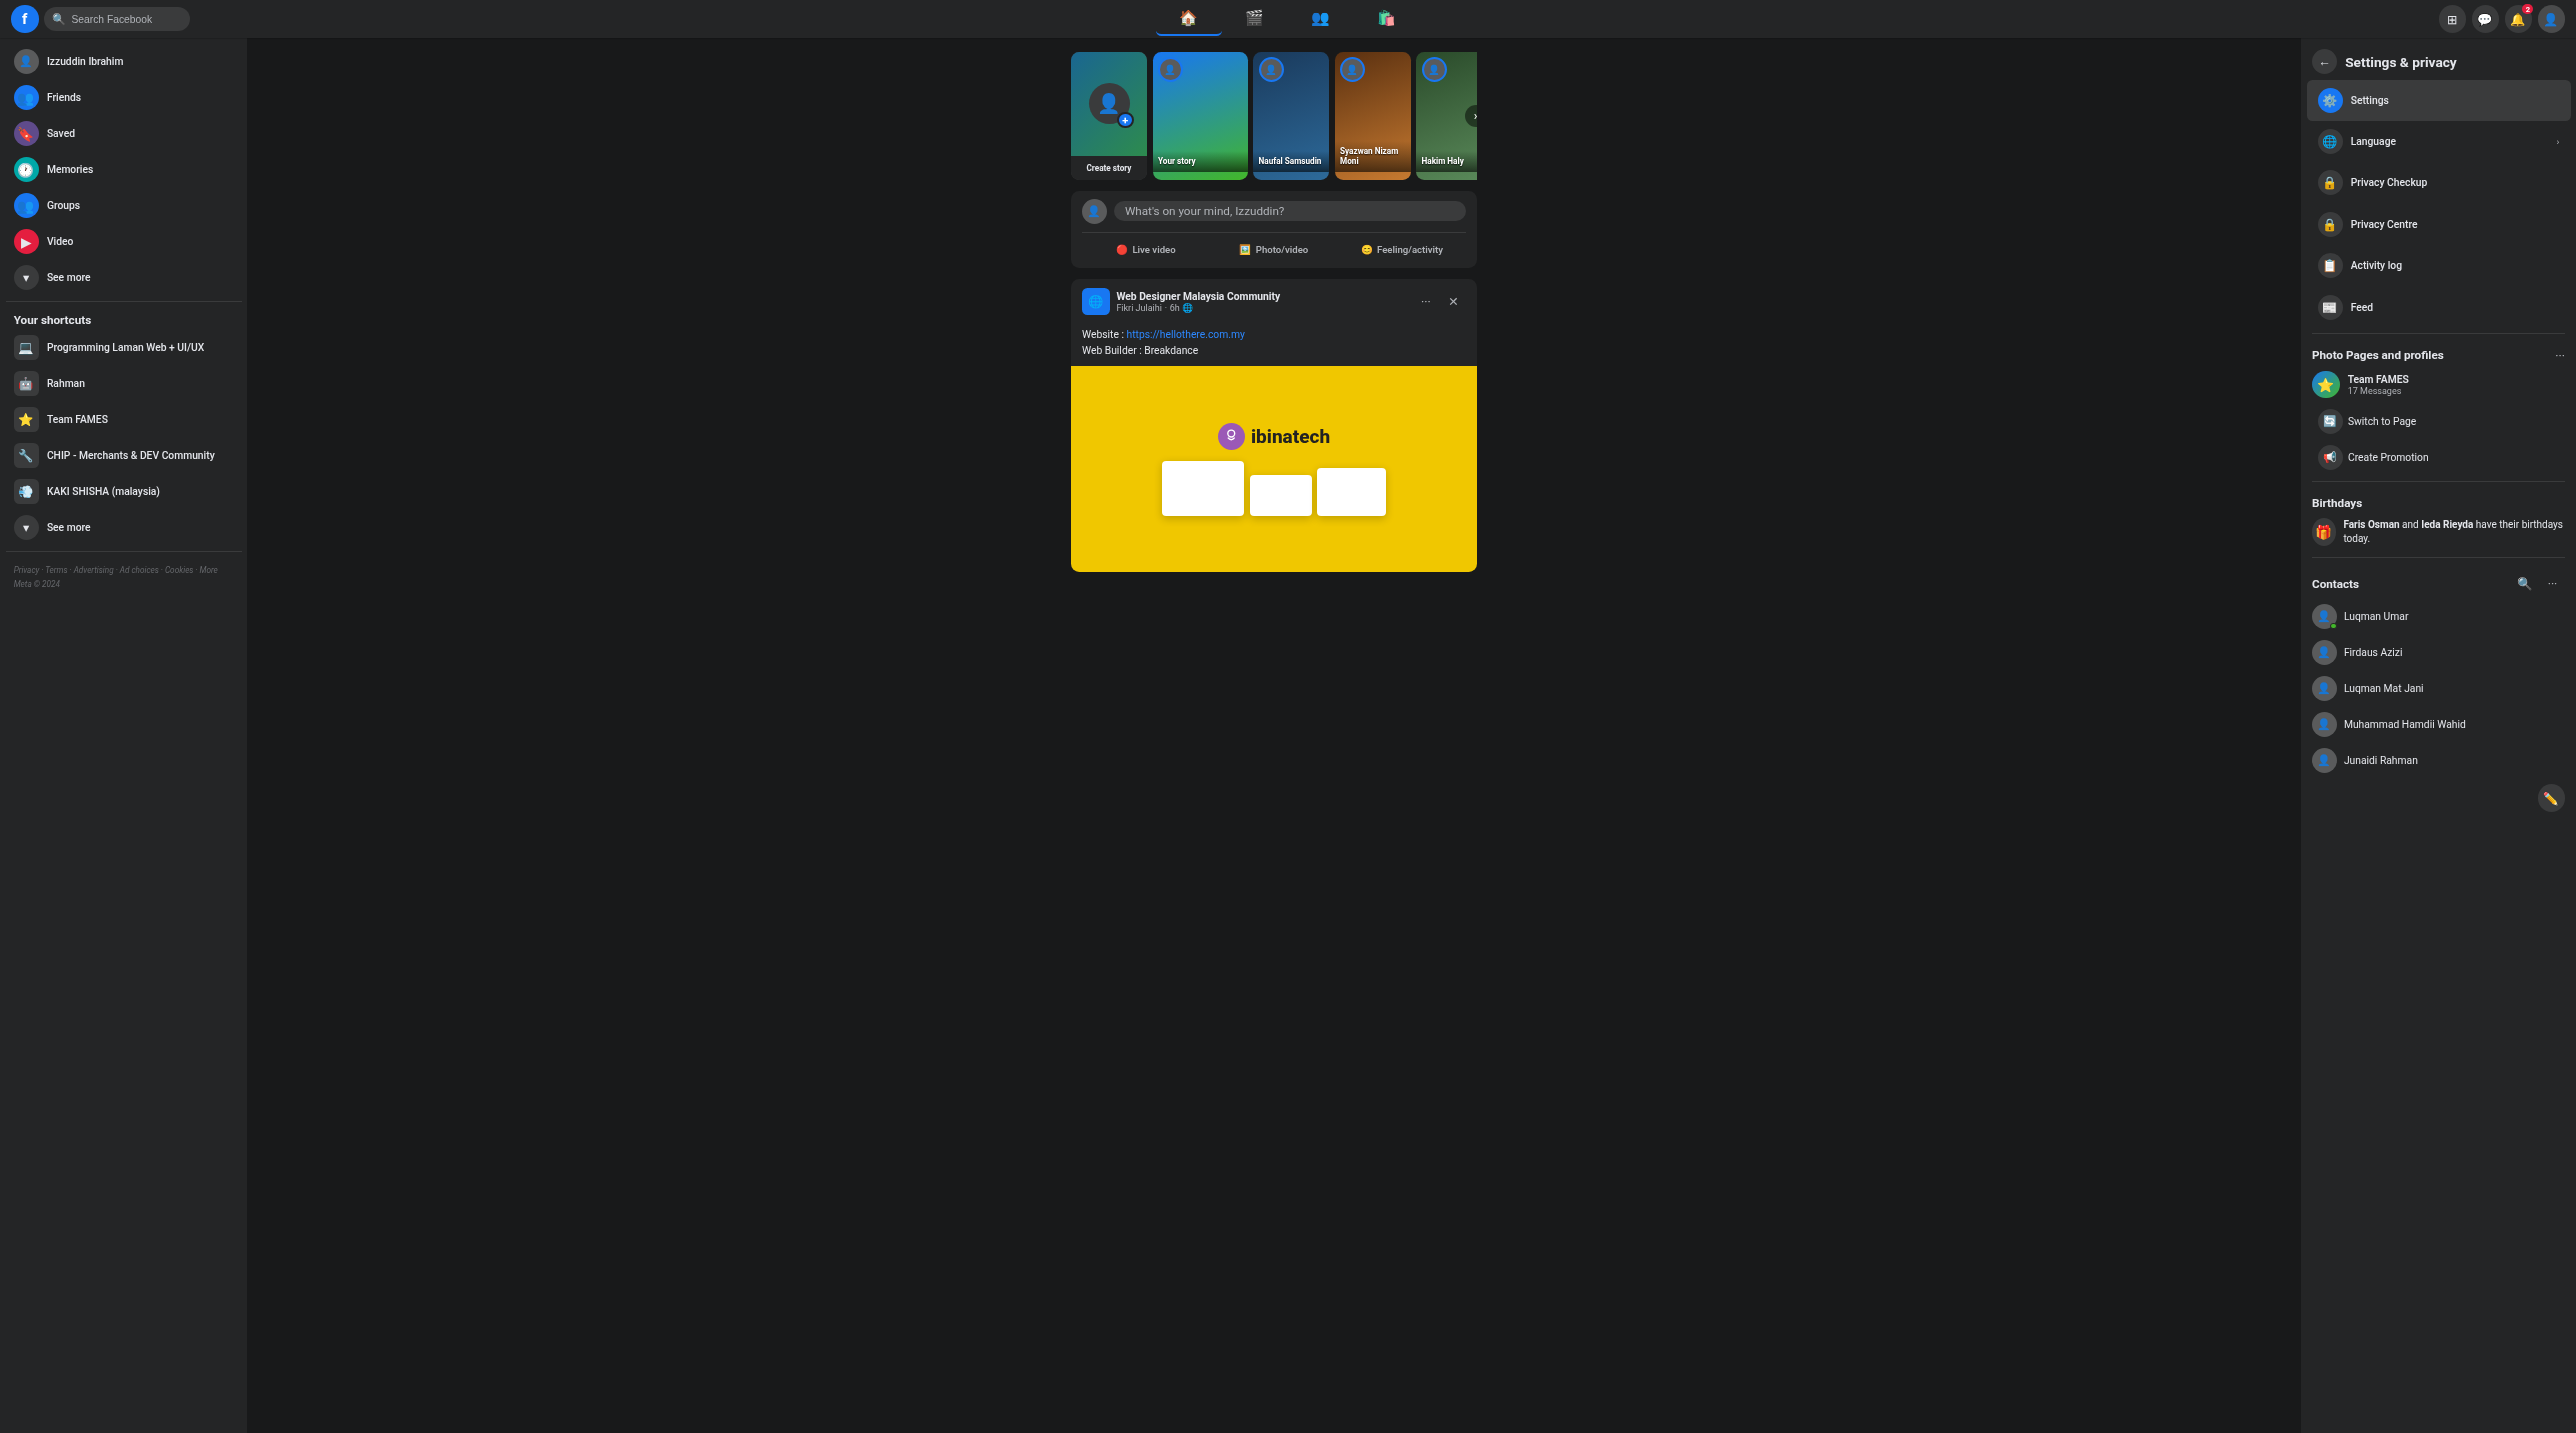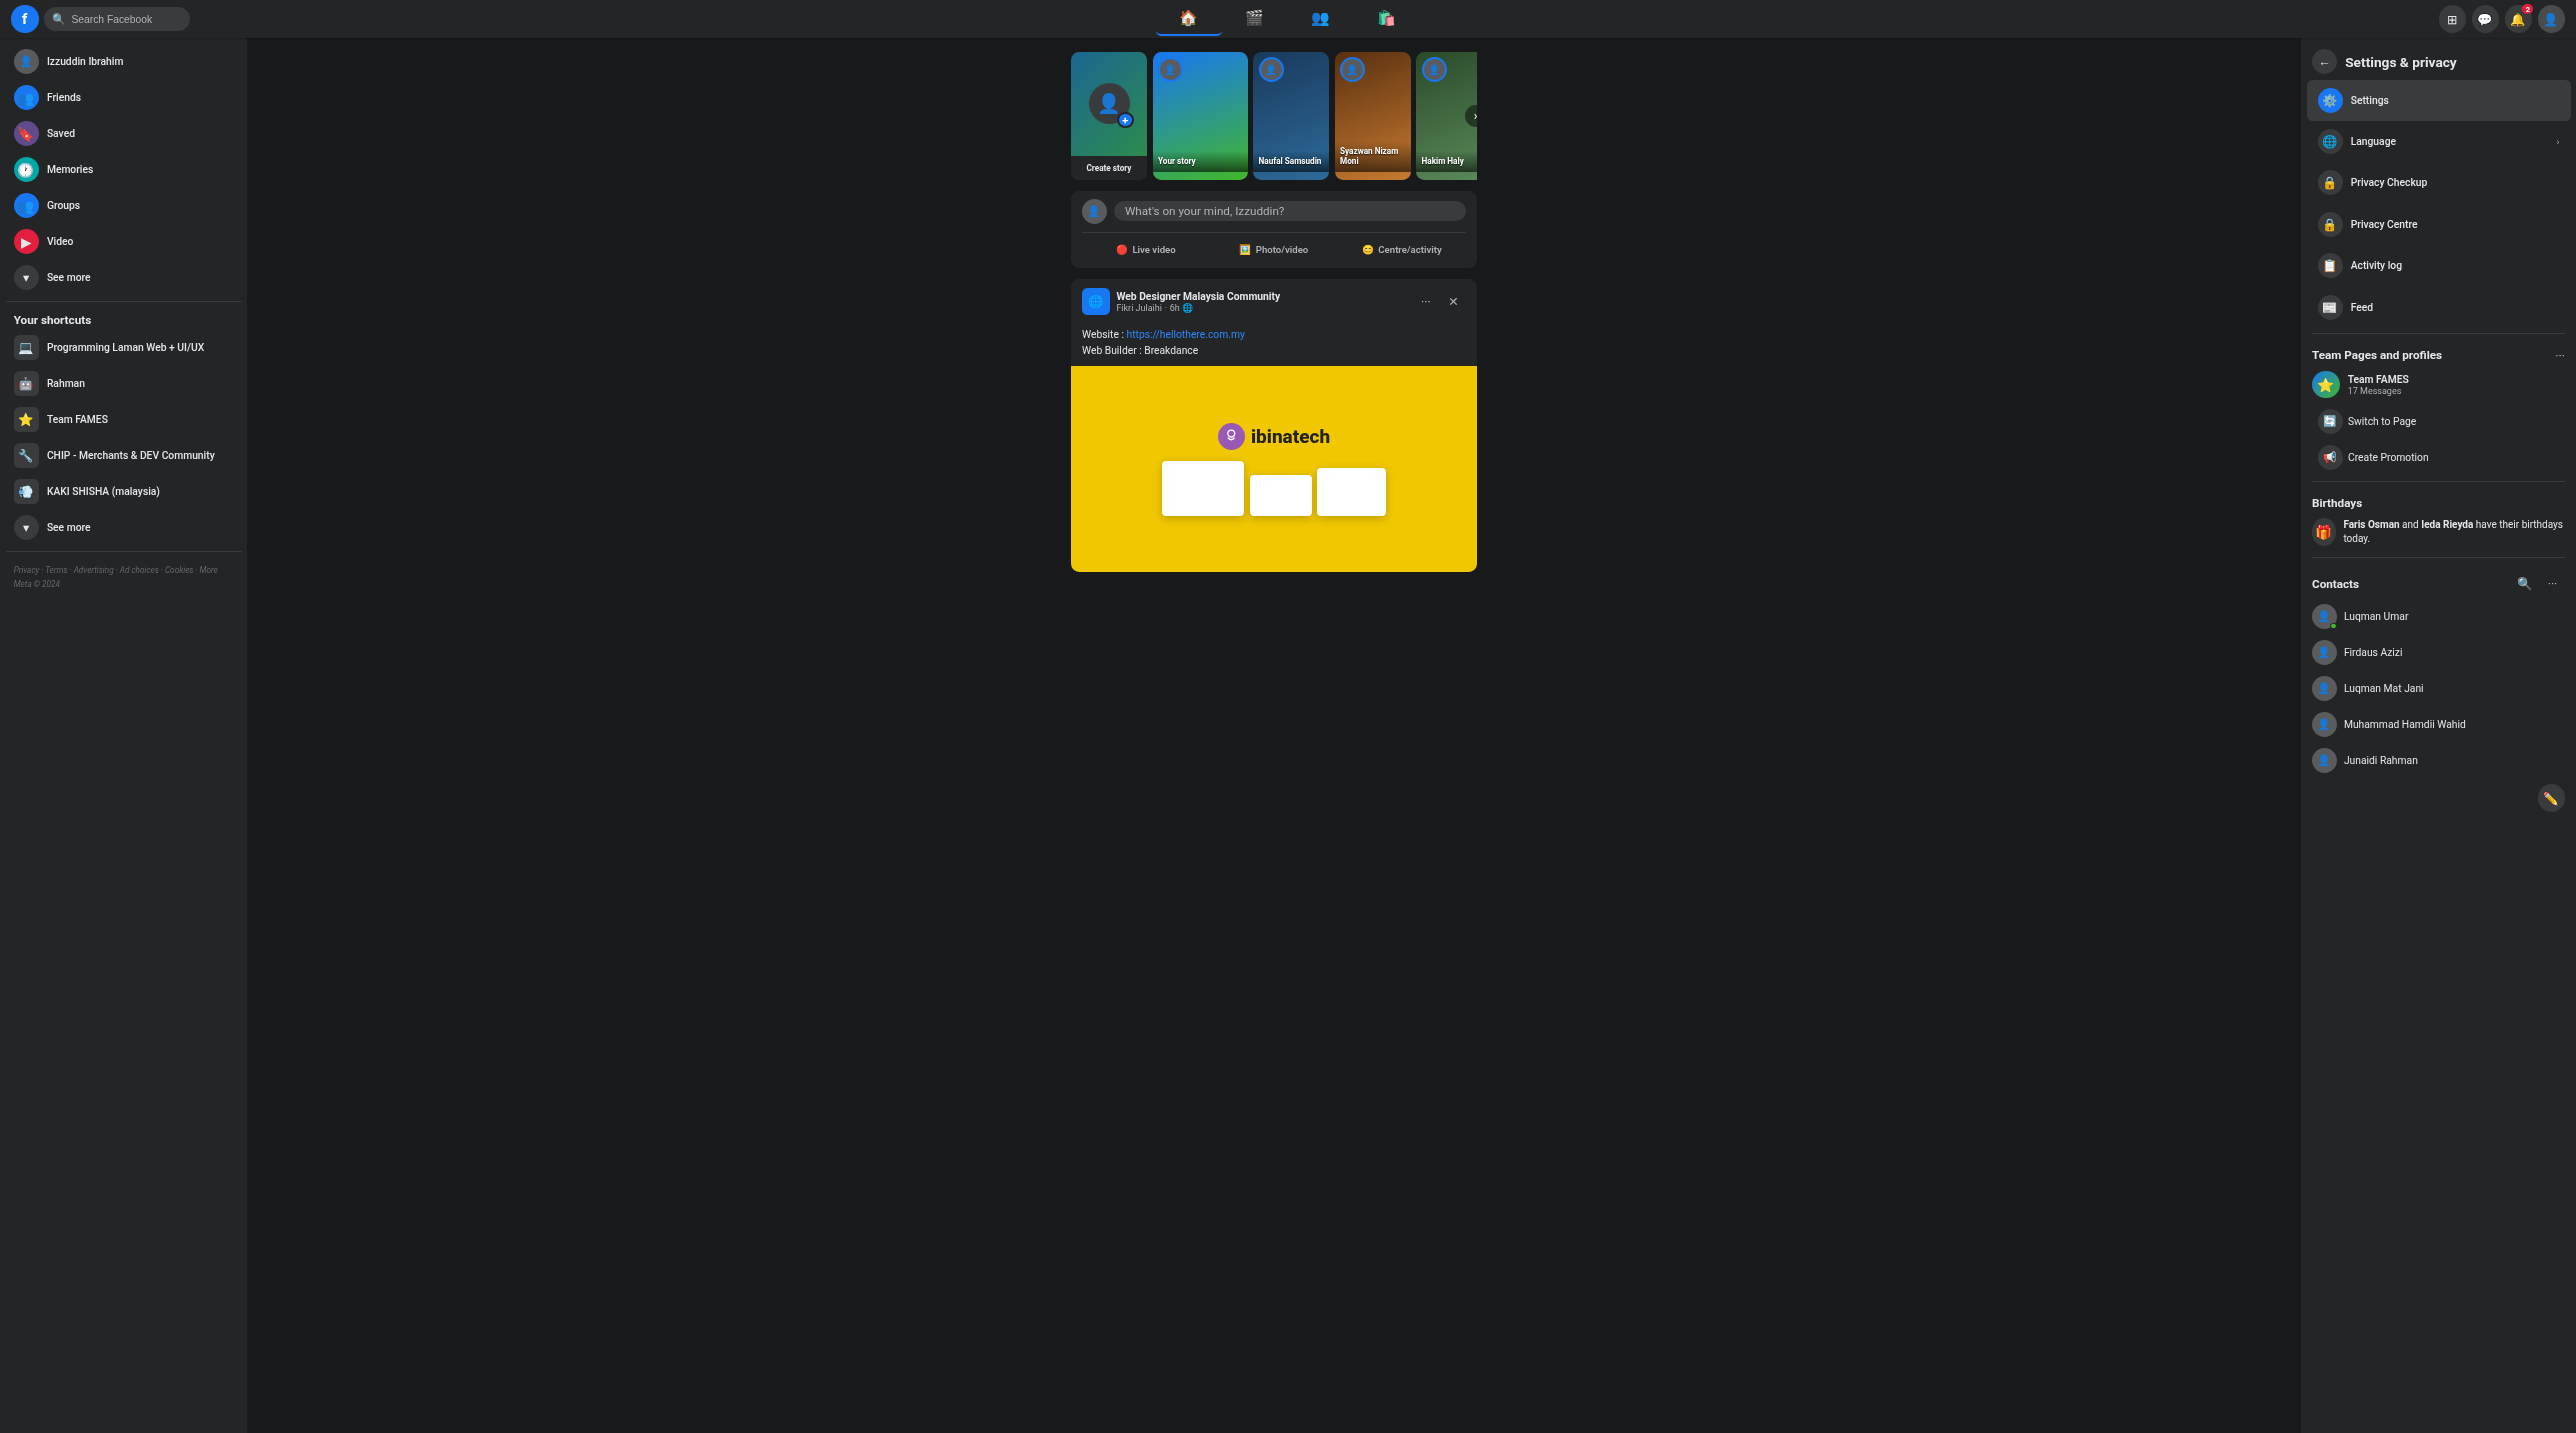--- a/index.html
+++ b/index.html
@@ -772,21 +772,21 @@
           <div class="composer-action-btn">
             <span>🔴</span>
             <span>Live video</span>
           </div>
           <div class="composer-action-btn">
             <span>🖼️</span>
             <span>Photo/video</span>
           </div>
           <div class="composer-action-btn">
             <span>😊</span>
-            <span>Centre/activity</span>
+            <span>Feeling/activity</span>
           </div>
         </div>
       </div>
 
       <div class="feed-post">
         <div class="post-header">
           <div class="post-header-left">
             <div class="post-group-avatar">
               <span>🌐</span>
             </div>
@@ -884,21 +884,21 @@
       <div class="settings-item">
         <div class="settings-item-left">
           <div class="settings-item-icon">📰</div>
           <span class="settings-item-label">Feed</span>
         </div>
       </div>
 
       <div class="settings-divider"></div>
 
       <div class="section-header">
-        <span class="section-title">Team Pages and profiles</span>
+        <span class="section-title">Photo Pages and profiles</span>
         <span class="section-more">···</span>
       </div>
 
       <div class="page-item">
         <div class="page-avatar">⭐</div>
         <div>
           <div class="page-name">Team FAMES</div>
           <div class="page-messages">17 Messages</div>
         </div>
       </div>

